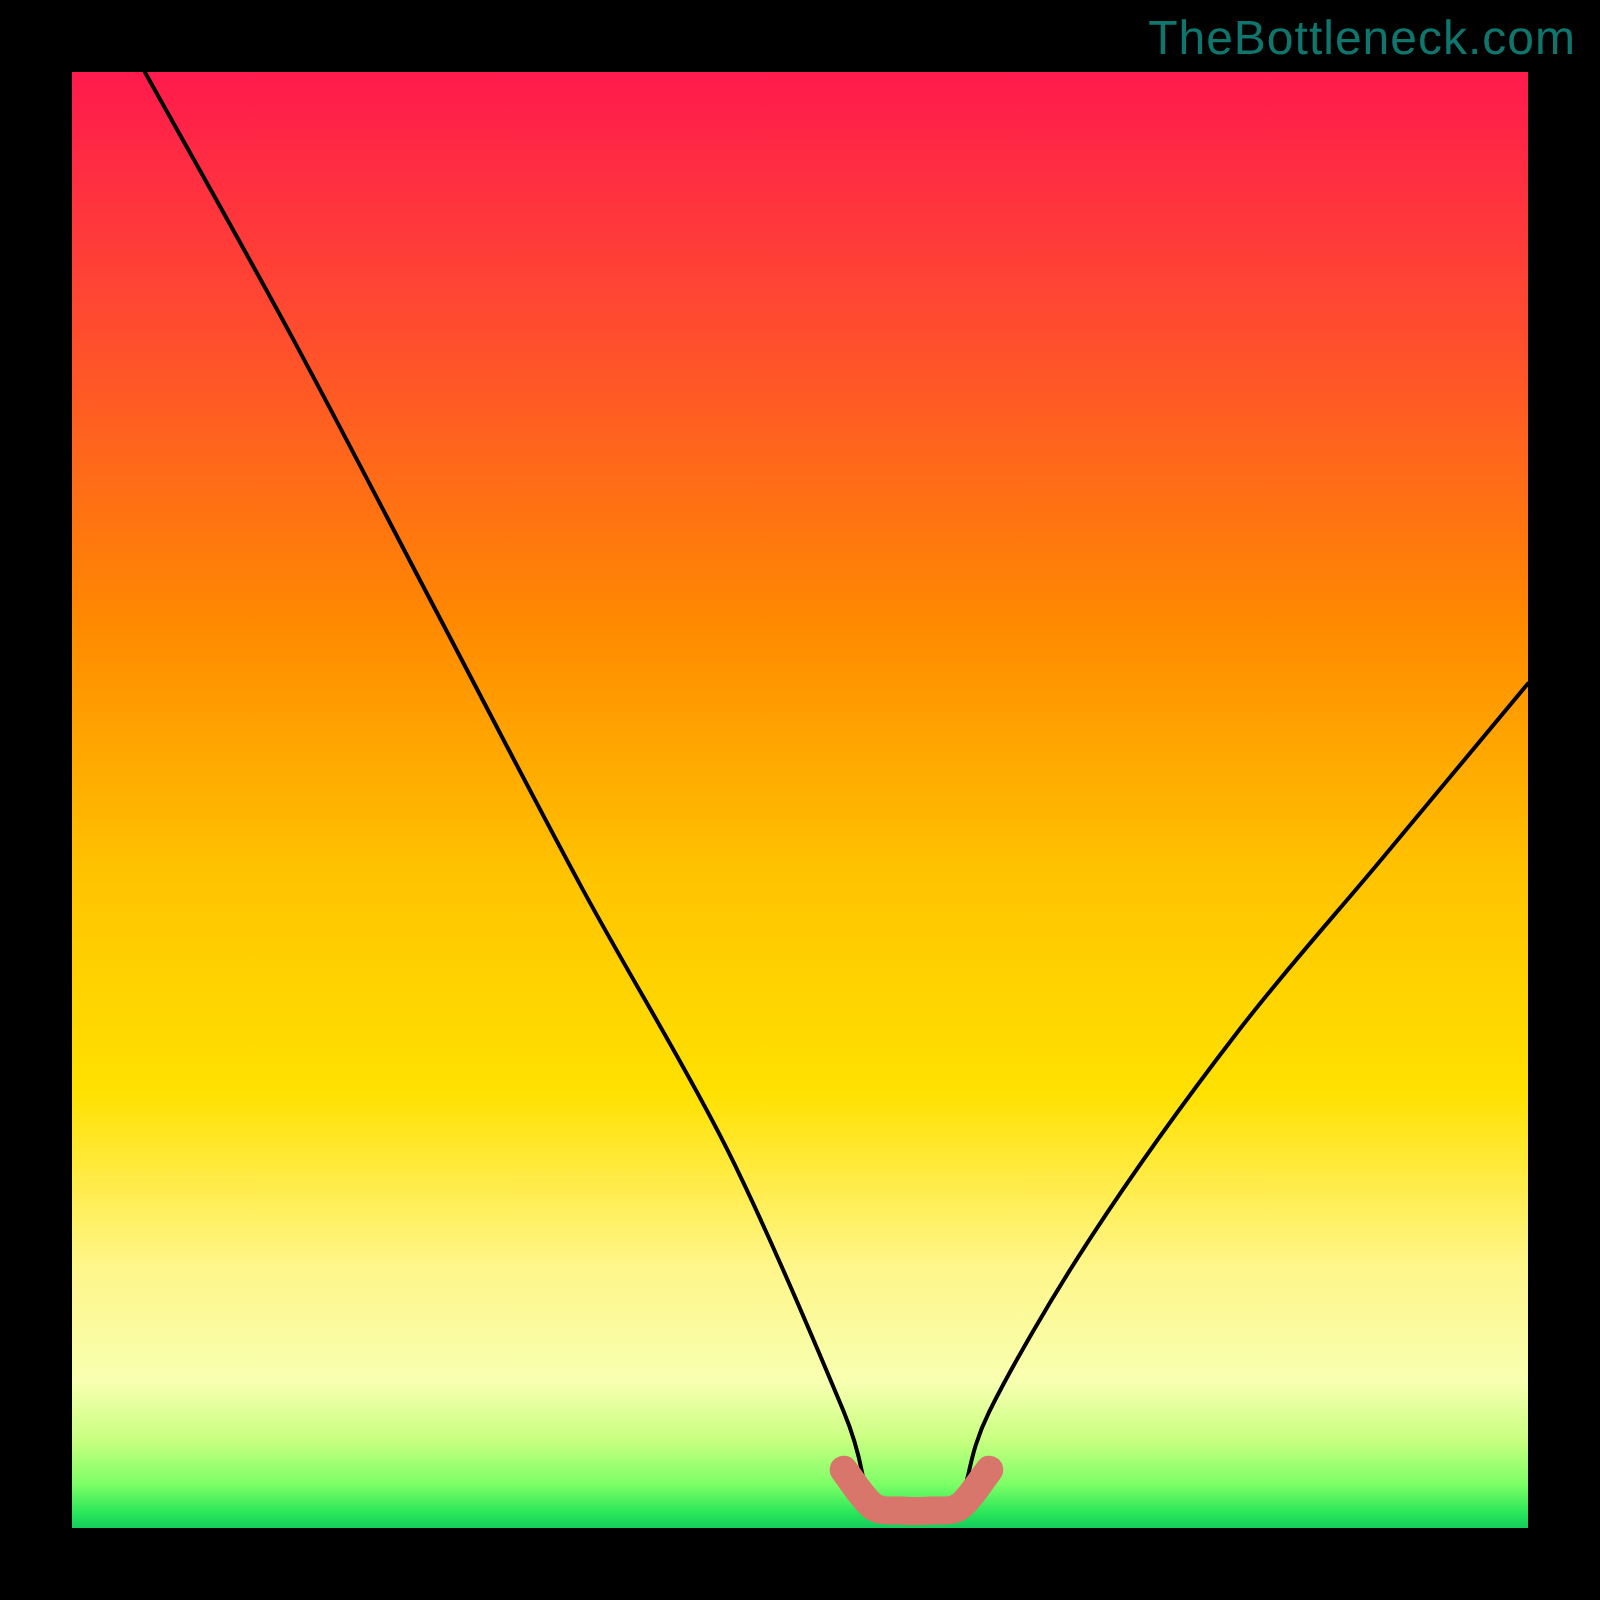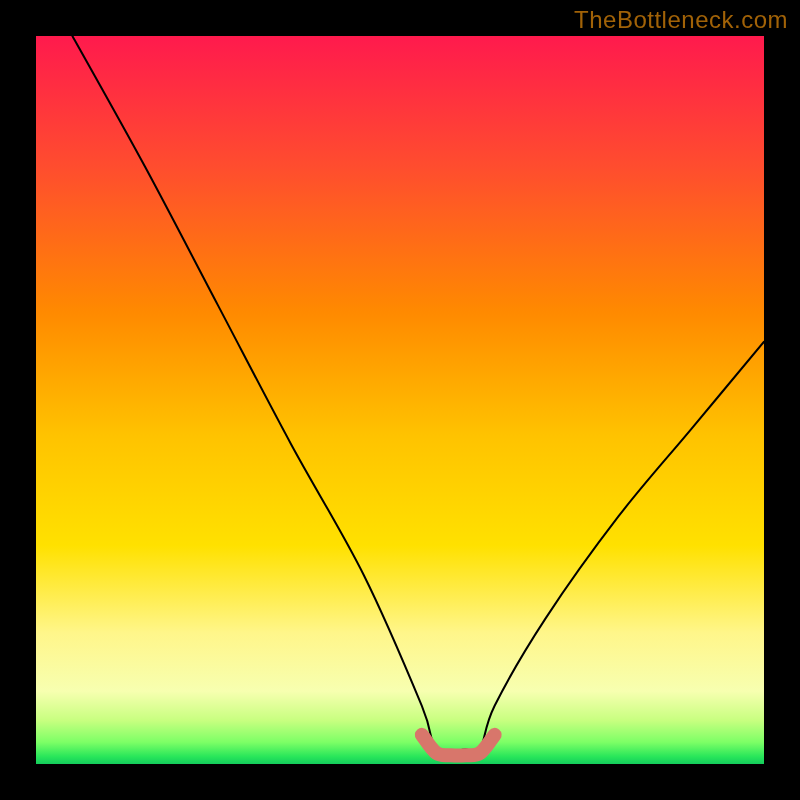--- a/index.html
+++ b/index.html
@@ -40,21 +40,21 @@
       #14cc5c 100%
     );
   }
   .watermark {
     position: absolute;
     top: 6px;
     right: 12px;
     font-family: Arial, Helvetica, sans-serif;
     font-size: 24px;
     font-weight: 400;
-    color: #a16207;
+    color: #0f766e;
     letter-spacing: 0.5px;
     user-select: none;
   }
   svg.curve {
     position: absolute;
     left: 0;
     top: 0;
     width: 728px;
     height: 728px;
     overflow: visible;

